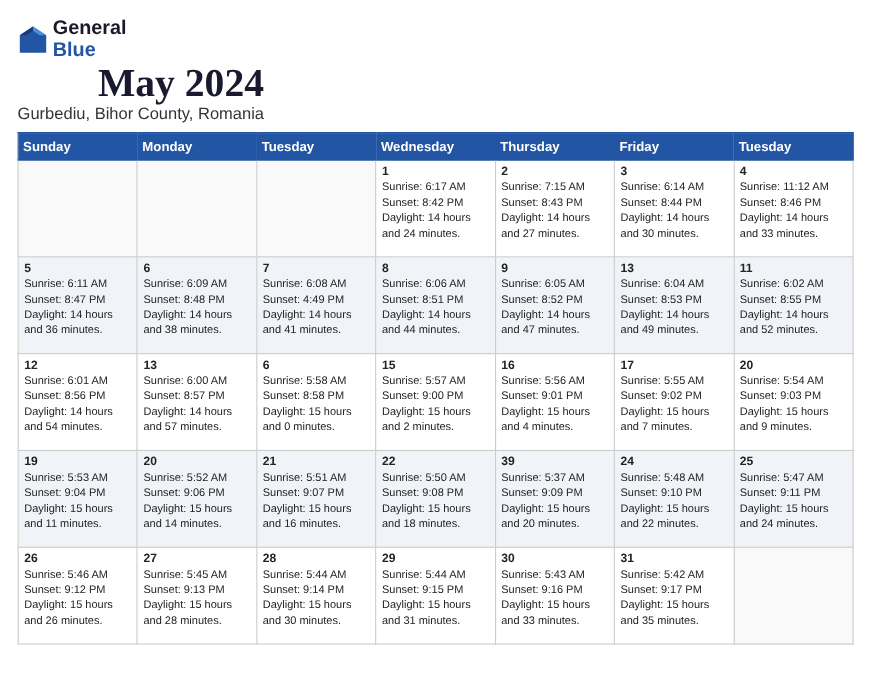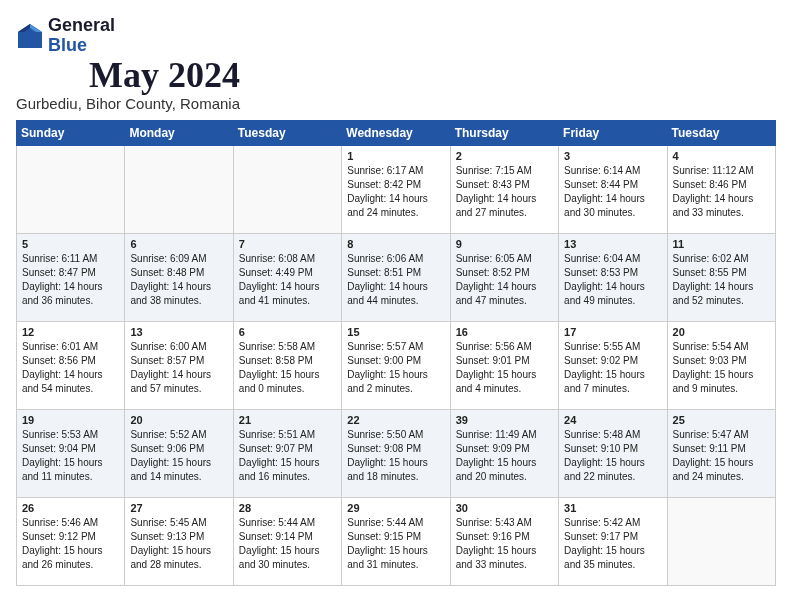--- a/index.html
+++ b/index.html
@@ -290,21 +290,21 @@
         </td>
         <td>
           <span class="day-num">22</span>
           <div class="day-info">Sunrise: 5:50 AM
 Sunset: 9:08 PM
 Daylight: 15 hours
 and 18 minutes.</div>
         </td>
         <td>
           <span class="day-num">39</span>
-          <div class="day-info">Sunrise: 11:49 AM
+          <div class="day-info">Sunrise: 5:37 AM
 Sunset: 9:09 PM
 Daylight: 15 hours
 and 20 minutes.</div>
         </td>
         <td>
           <span class="day-num">24</span>
           <div class="day-info">Sunrise: 5:48 AM
 Sunset: 9:10 PM
 Daylight: 15 hours
 and 22 minutes.</div>

